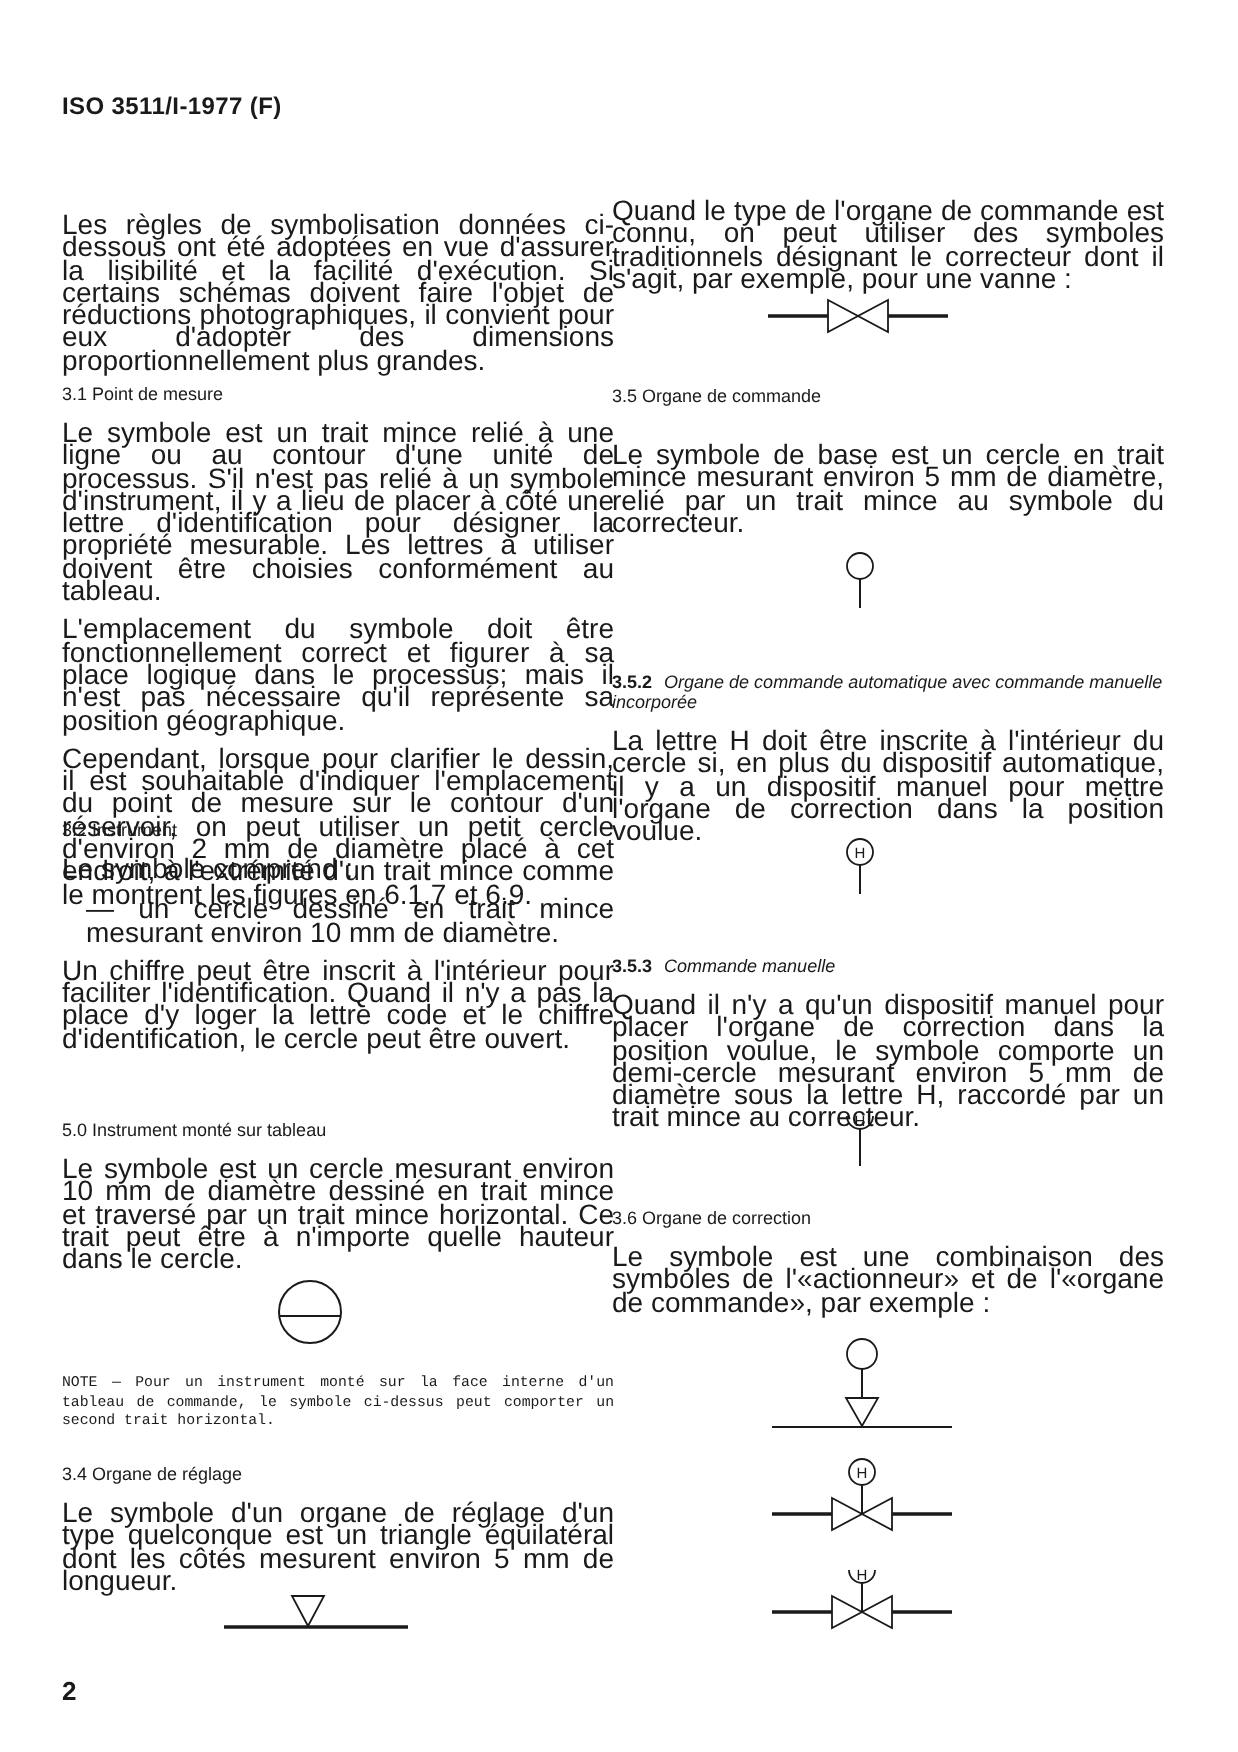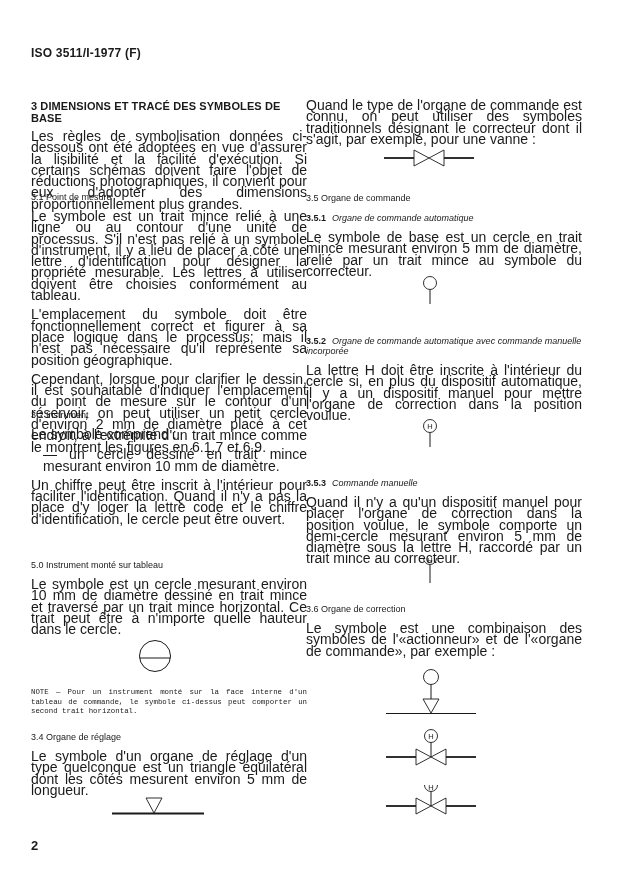--- a/index.html
+++ b/index.html
@@ -20,21 +20,20 @@
     .bullet { padding-left: 12px; text-indent: 0; }
     .page-num { left: 31px; top: 838px; font-size: 13px; font-weight: bold; }
     svg { position: absolute; overflow: visible; }
   </style>
 </head>
 <body>
 
 <div class="abs doc-id">ISO 3511/I-1977 (F)</div>
 
 <div class="col left" style="top:100px">
-  <div class="h1">3  DIMENSIONS ET TRACÉ DES SYMBOLES DE BASE</div>
   <p style="margin-top:7px">Les règles de symbolisation données ci-dessous ont été adoptées en vue d'assurer la lisibilité et la facilité d'exécution. Si certains schémas doivent faire l'objet de réductions photographiques, il convient pour eux d'adopter des dimensions proportionnellement plus grandes.</p>
 </div>
 
 <div class="col left" style="top:192px">
   <div class="h2">3.1  Point de mesure</div>
   <p style="margin-top:9px">Le symbole est un trait mince relié à une ligne ou au contour d'une unité de processus. S'il n'est pas relié à un symbole d'instrument, il y a lieu de placer à côté une lettre d'identification pour désigner la propriété mesurable. Les lettres à utiliser doivent être choisies conformément au tableau.</p>
   <p style="margin-top:8px">L'emplacement du symbole doit être fonctionnellement correct et figurer à sa place logique dans le processus; mais il n'est pas nécessaire qu'il représente sa position géographique.</p>
   <p style="margin-top:8px">Cependant, lorsque pour clarifier le dessin, il est souhaitable d'indiquer l'emplacement du point de mesure sur le contour d'un réservoir, on peut utiliser un petit cercle d'environ 2 mm de diamètre placé à cet endroit, à l'extrémité d'un trait mince comme le montrent les figures en 6.1.7 et 6.9.</p>
 </div>
 
@@ -80,21 +79,20 @@
   <polygon points="30,2 45,10 30,18" fill="none" stroke="#1a1a1a" stroke-width="0.9"></polygon>
   <polygon points="60,2 45,10 60,18" fill="none" stroke="#1a1a1a" stroke-width="0.9"></polygon>
   <line x1="60" y1="10" x2="90" y2="10" stroke="#1a1a1a" stroke-width="1.8"></line>
 </svg>
 
 <div class="col right" style="top:193px">
   <div class="h2">3.5  Organe de commande</div>
 </div>
 
 <div class="col right" style="top:213px">
-  <div class="h3"><b>3.5.1</b><i>Organe de commande automatique</i></div>
   <p style="margin-top:9px">Le symbole de base est un cercle en trait mince mesurant environ 5 mm de diamètre, relié par un trait mince au symbole du correcteur.</p>
 </div>
 
 <svg style="left:422px;top:276px" width="16" height="28">
   <circle cx="8" cy="7" r="6.5" fill="none" stroke="#1a1a1a" stroke-width="0.9"></circle>
   <line x1="8" y1="13.5" x2="8" y2="28" stroke="#1a1a1a" stroke-width="1"></line>
 </svg>
 
 <div class="col right" style="top:336px">
   <div class="h3"><b>3.5.2</b><i>Organe de commande automatique avec commande manuelle incorporée</i></div>

